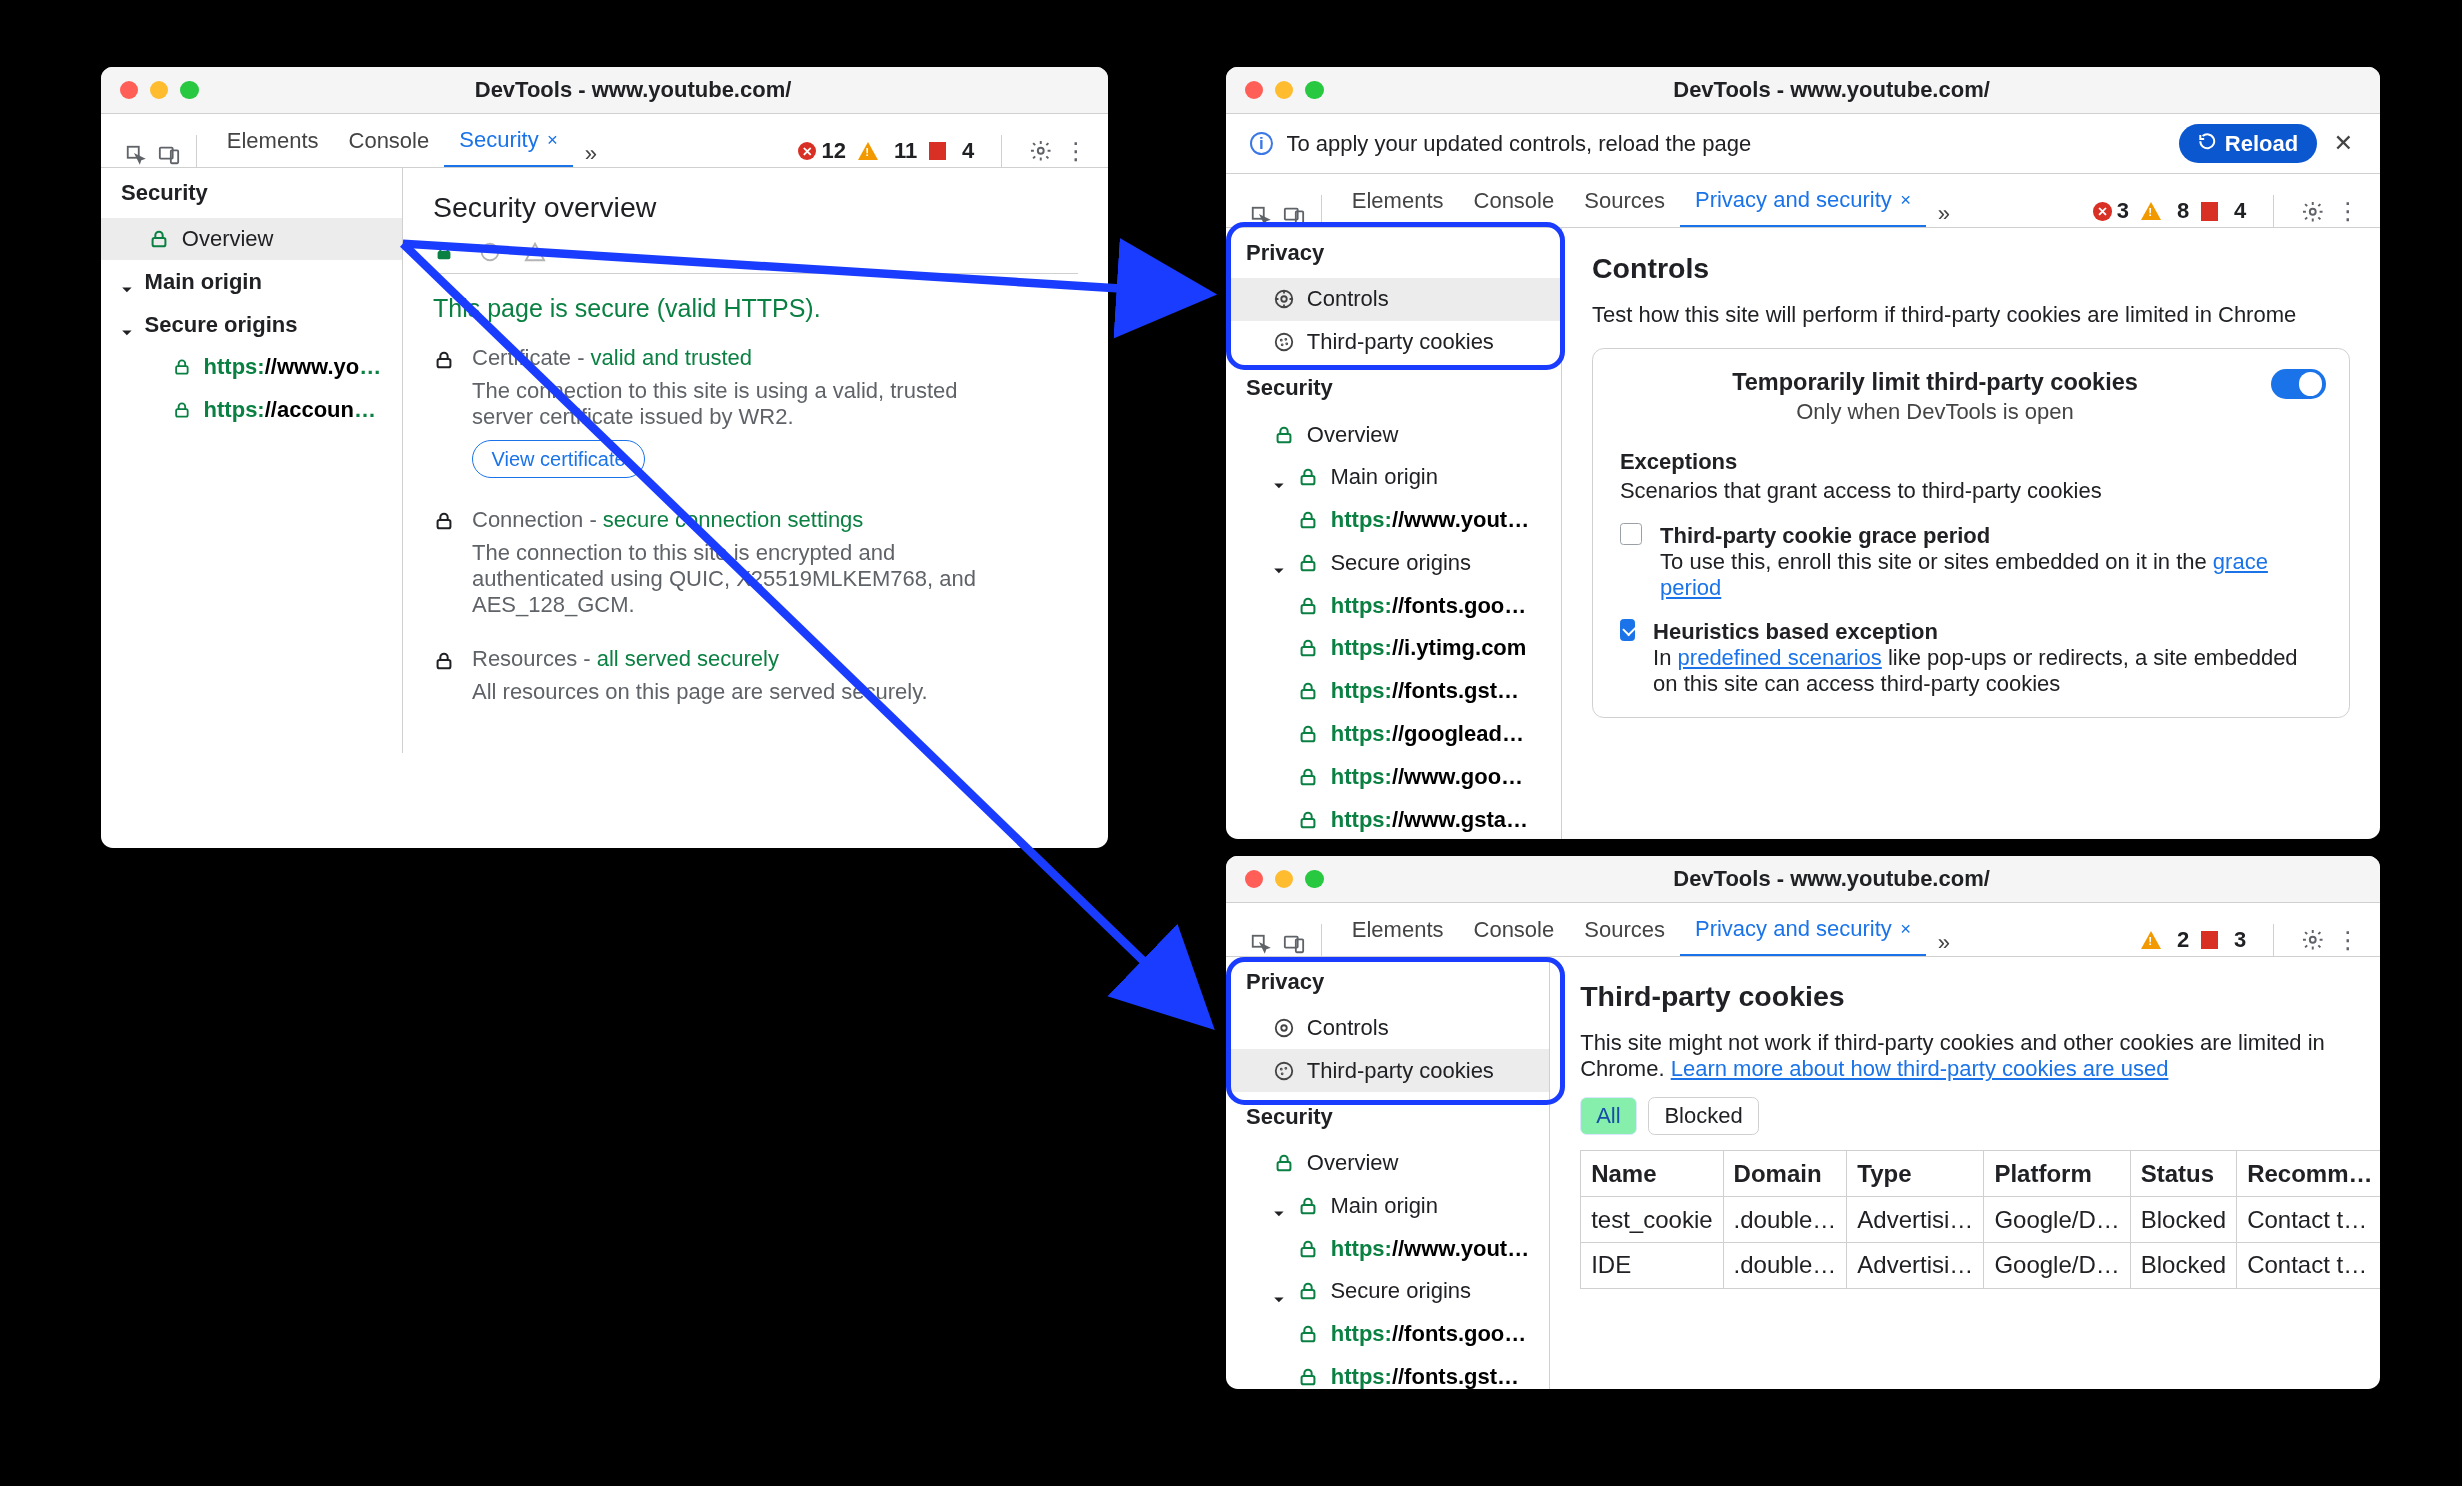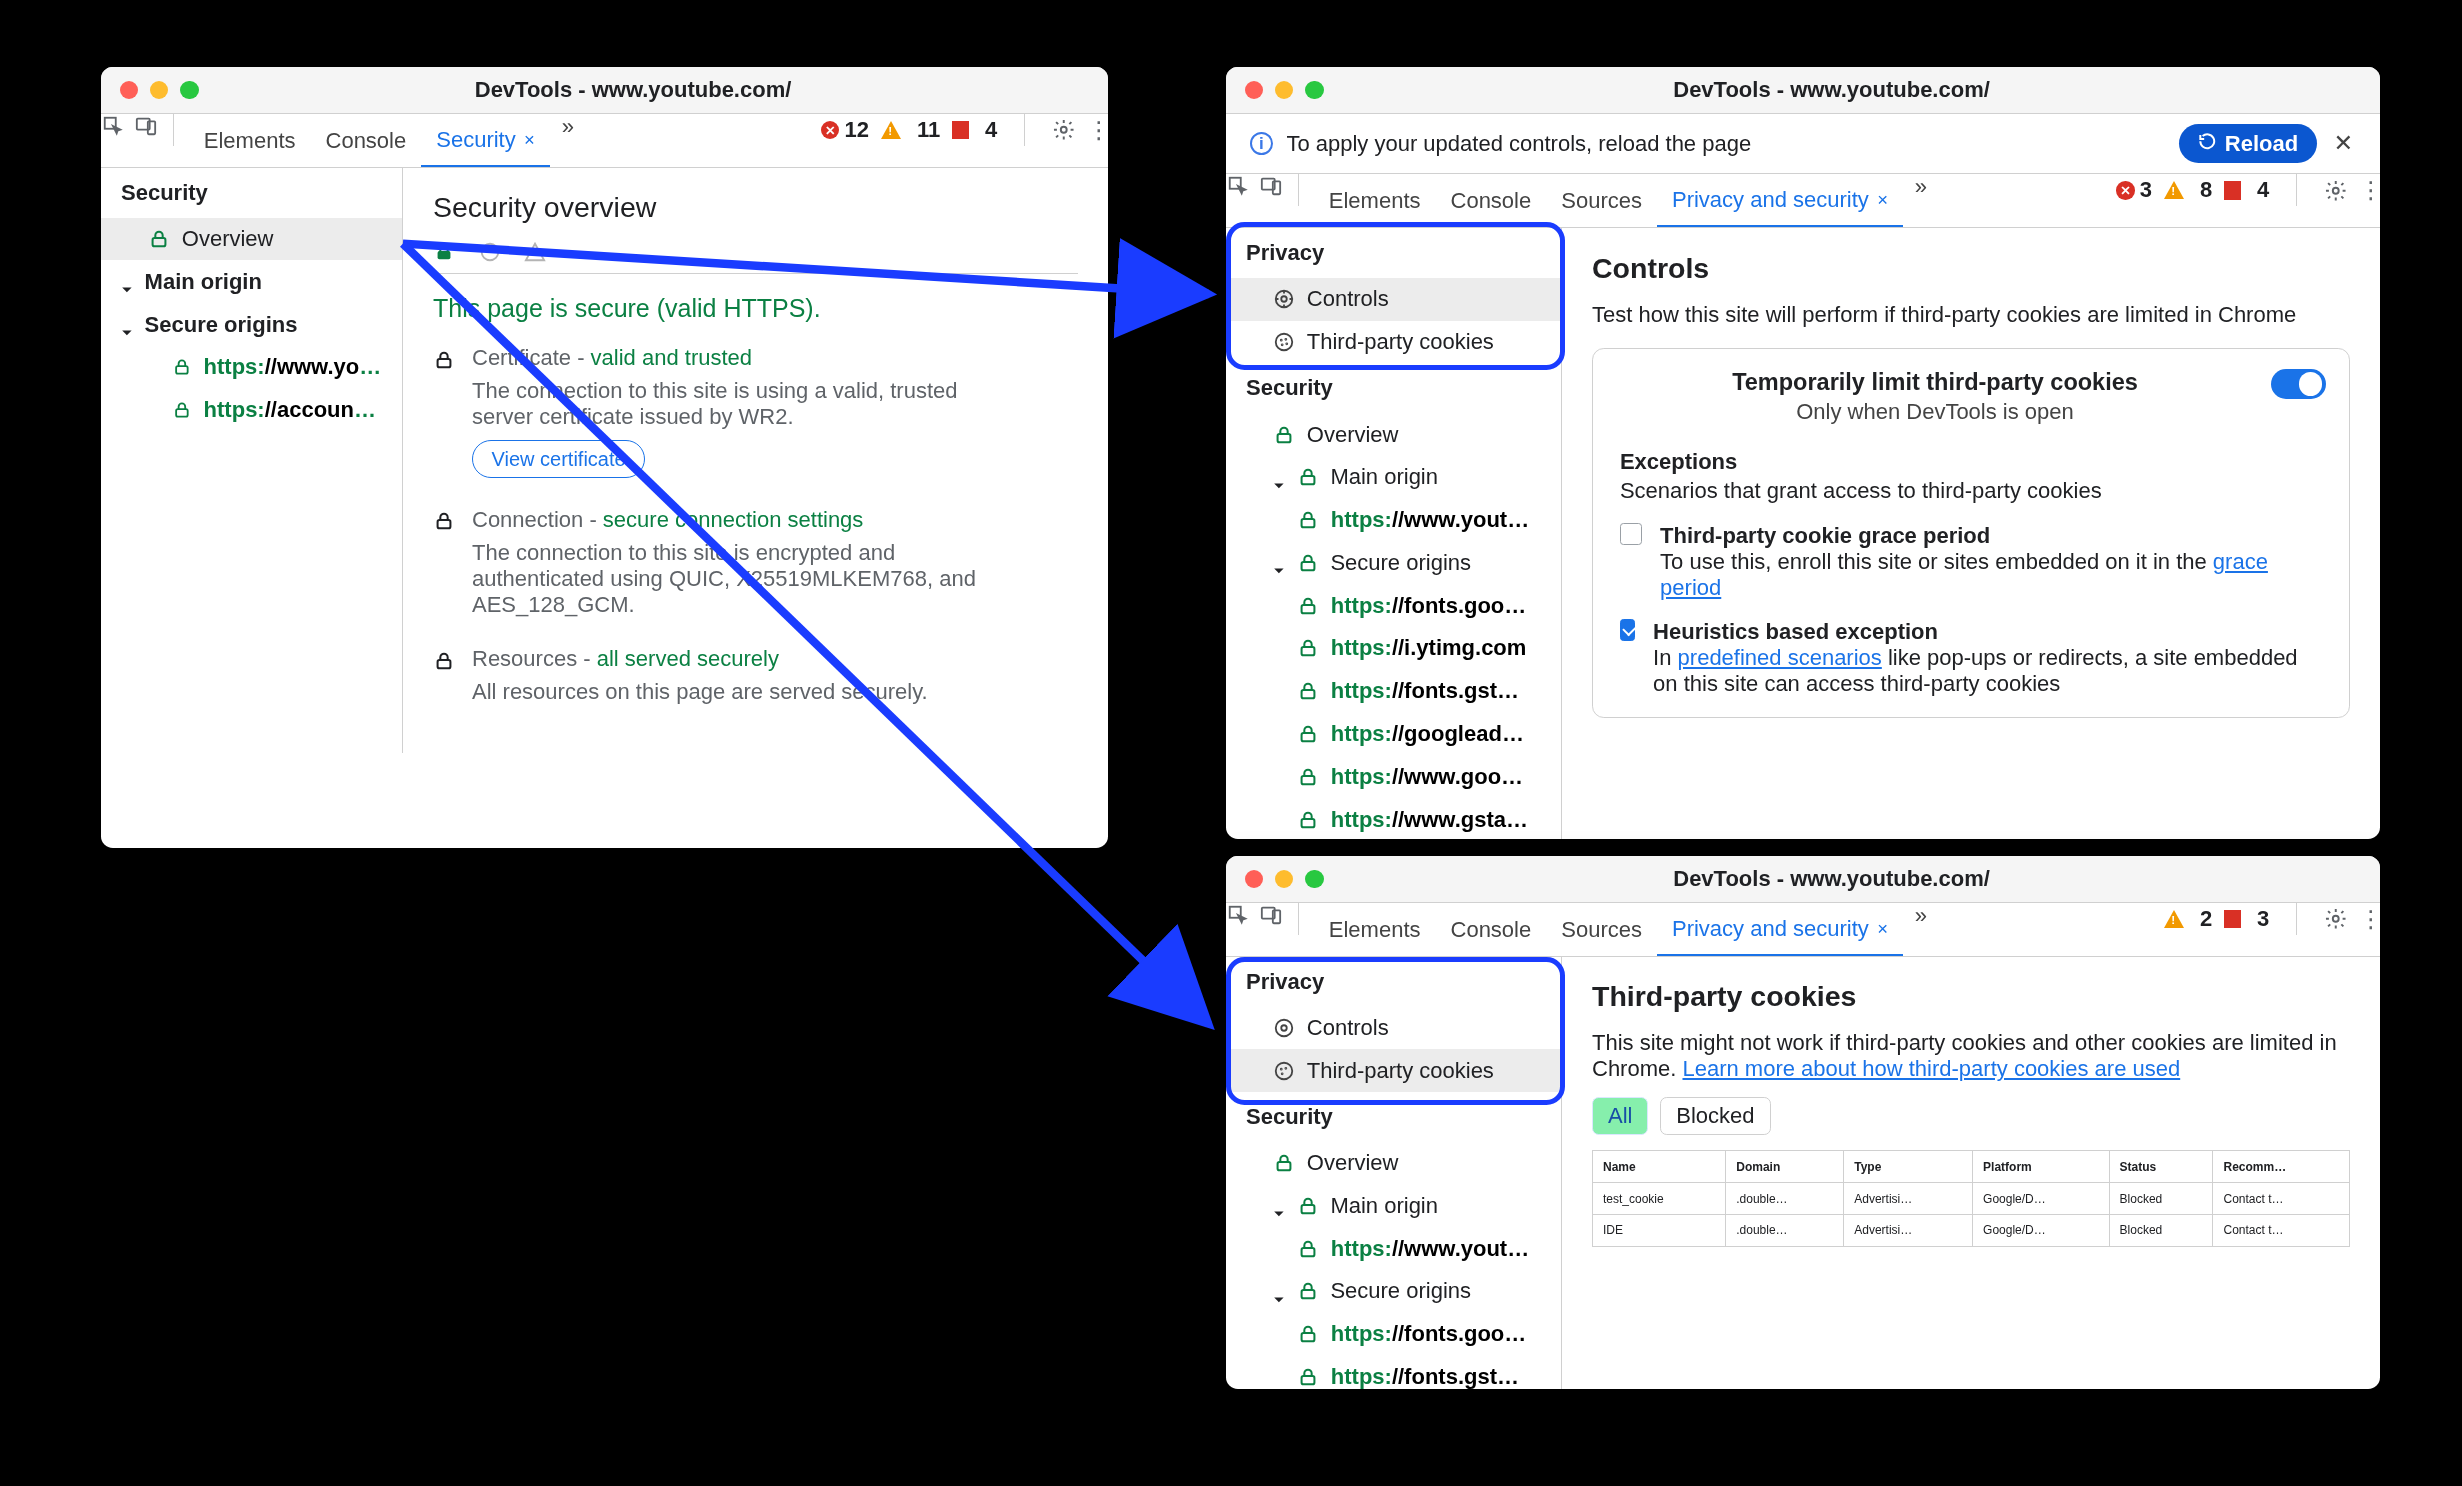--- a/index.html
+++ b/index.html
@@ -56,23 +56,23 @@
     padding:10px 23.5px;
     border-bottom:0.8px solid var(--border);
   }
   .banner .spacer{flex:1;}
   .info-icon { width:23.5px;height:23.5px;border:2.1px solid #3b78e7;border-radius:50%;color:#3b78e7;display:flex;align-items:center;justify-content:center;font-weight:900;font-size:17px;}
   .reload-pill{background:#0b57d0;color:#fff;border-radius:839px;padding:6.7px 18.5px;display:flex;align-items:center;gap:8.4px;font-weight:700;cursor:pointer;}
   .x-icon{font-size:23.5px;line-height:1;color:#444;cursor:pointer;padding:0 3.4px;}
 
   
   .tabstrip {
-    display:flex; align-items:flex-start;
+    display:flex; align-items:flex-end;
     border-bottom:0.8px solid var(--border);
-    padding:0 0;
+    padding:0 23px;
     height:54px;
   }
   .selectbox{width:23.5px;height:23.5px;display:flex;align-items:center;justify-content:center;color:#5f6368;}
   .mobilebox{margin-left:10px;}
   .selectbox svg, .mobilebox svg{width:22px;height:22px;}
   .divider{width:0.8px;height:32px;background:var(--border);margin:0 15px;}
   .tab{padding:0 15px;height:100%;display:flex;align-items:center;gap:8.4px;color:#444;cursor:pointer;}
   .tab.active{color:var(--blue);border-bottom:2.5px solid var(--blue);font-weight:400;}
   .tab .close{font-size:18.5px;}
   .more-tabs{padding:0 11.8px;color:#444;}
@@ -127,21 +127,21 @@
   .cb.checked{background:var(--blue);border-color:var(--blue);position:relative;}
   .cb.checked::after{content:"";position:absolute;left:5px;top:0.8px;width:6.7px;height:11.8px;border:solid #fff;border-width:0 2.5px 2.5px 0;transform:rotate(45deg);}
   .exlabel{font-weight:700;}
   .linklike{color:var(--link);text-decoration:underline;cursor:pointer;}
 
   
   .filters{display:flex;gap:11.8px;margin:15px 0;}
   .filter{border:0.8px solid var(--border);border-radius:6.7px;padding:5px 15px;cursor:pointer;}
   .filter.sel{background:#86efac;border-color:#dbe7ff;color:#174ea6;}
   table{width:100%;border-collapse:collapse;}
-  th, td{border:0.8px solid var(--border);padding:8.4px 10px;text-align:left;font-size:12px;white-space:nowrap;overflow:hidden;text-overflow:ellipsis;}
+  th, td{border:0.8px solid var(--border);padding:8.4px 10px;text-align:left;font-size:24px;white-space:nowrap;overflow:hidden;text-overflow:ellipsis;}
   th{font-weight:700;background:#fff;}
 
   
   .hl-box{position:absolute;border:5px solid var(--highlight);border-radius:18.5px;pointer-events:none;}
 
   
   svg.arrow{position:absolute;pointer-events:none;}
 
   
   .icon{width:22px;height:22px;display:inline-flex;}

